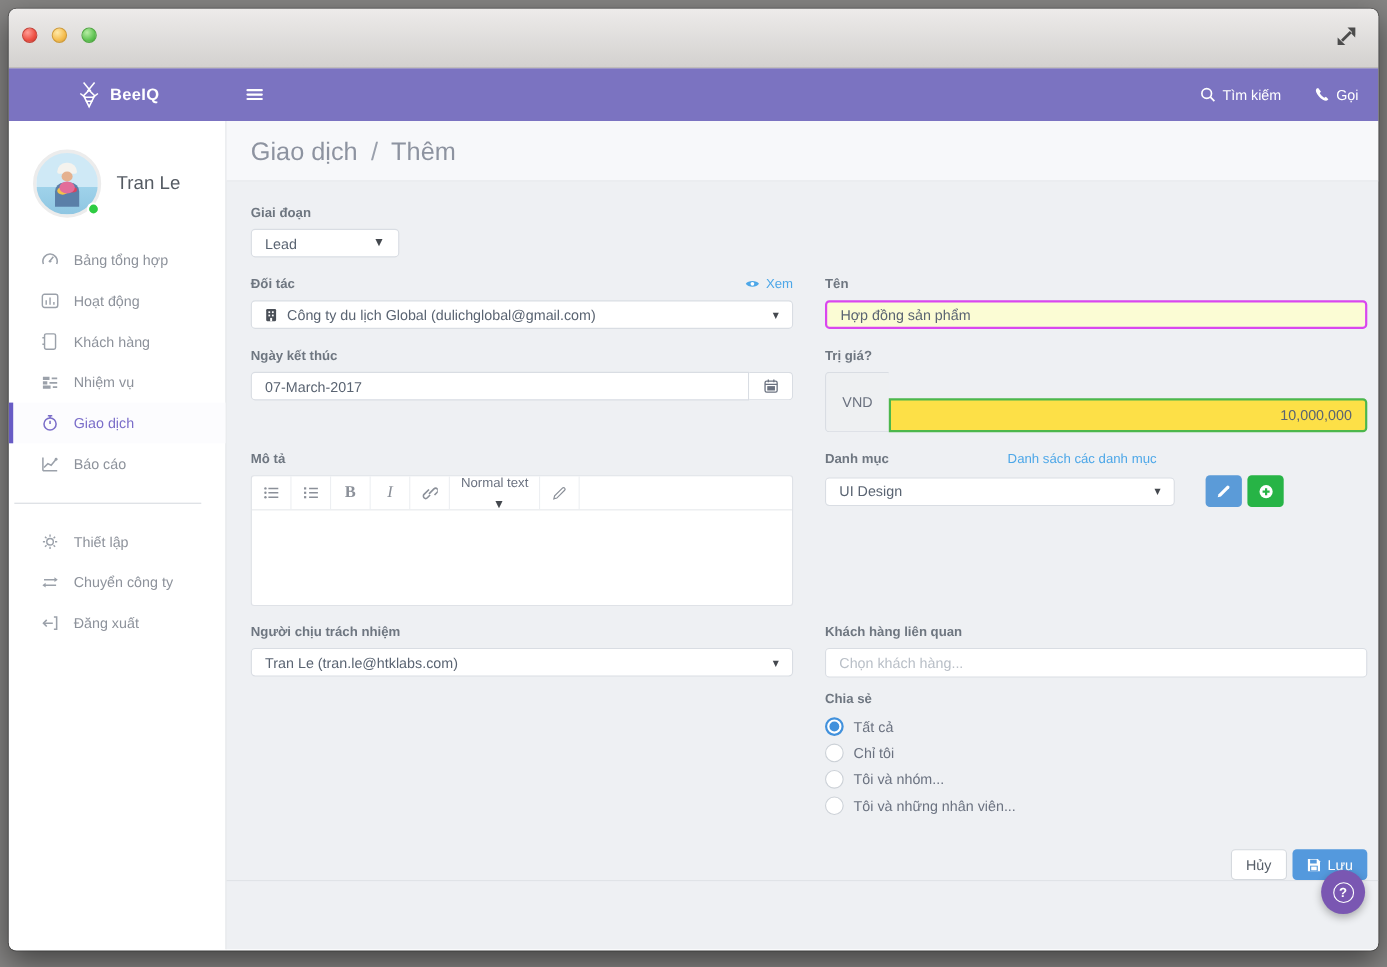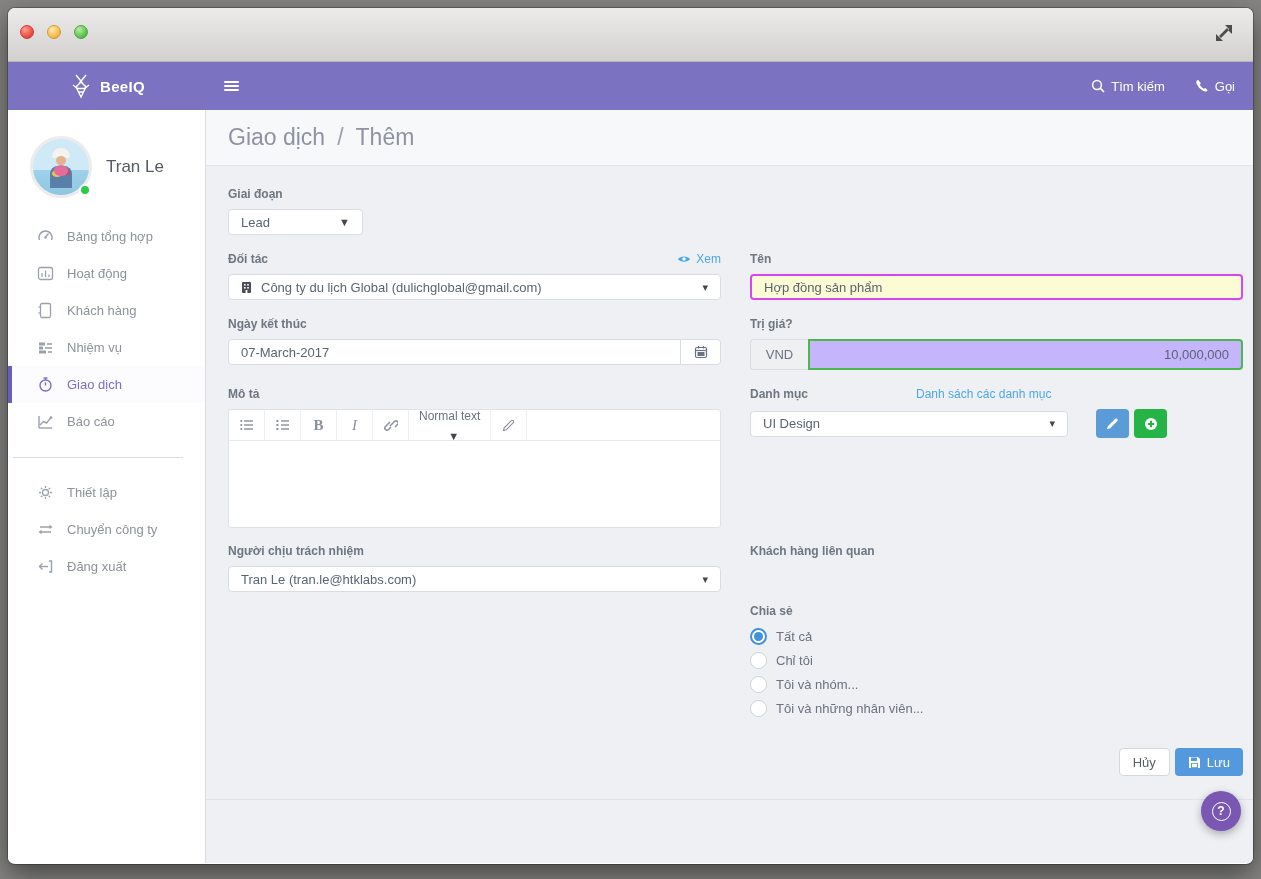--- a/index.html
+++ b/index.html
@@ -73,22 +73,22 @@
   .label-right { margin-left:auto; }
   .sel-left { display:flex; align-items:center; gap:9px; overflow:hidden; white-space:nowrap; }
 
   .input-yellow { background:#fbfcd4; border:2px solid #d946ef; }
   .group { display:flex; }
   .group .control { border-radius:4px 0 0 4px; flex:1; }
   .addon-right { width:40px; border:1px solid #d9dde3; border-left:none; border-radius:0 4px 4px 0;
     background:#fff; display:flex; align-items:center; justify-content:center; }
   .addon-left { width:58px; border:1px solid #d9dde3; border-right:none; border-radius:4px 0 0 4px;
     background:#eef0f2; display:flex; align-items:center; justify-content:center; font-size:13px; color:#6b7280; }
-  .input-green { border:2px solid #4cb74c; border-radius:0 4px 4px 0; flex:1; height:31px; background:#c4b5fd;
-    display:flex; align-items:center; justify-content:flex-end; padding:0 12px; font-size:13px; color:#5a6472; }
+  .input-green { border:2px solid #4cb74c; border-radius:0 4px 4px 0; flex:1; height:31px; background:#fde047;
+    display:flex; align-items:center; justify-content:flex-end; padding:0 12px; font-size:13px; color:#5a6472;margin-top:24px; }
 
   
   .editor { border:1px solid #dfe2e7; border-radius:3px; background:#fff; }
   .ed-toolbar { height:31px; display:flex; align-items:stretch; border-bottom:1px solid #e6e9ec; }
   .ed-btn { min-width:36px; display:flex; align-items:center; justify-content:center;
     border-right:1px solid #edeff2; color:#8b9099; cursor:pointer; font-size:14px; }
   .ed-btn.bold { font-family:"Liberation Serif", serif; font-weight:700; font-size:15px; }
   .ed-btn.italic { font-family:"Liberation Serif", serif; font-style:italic; font-size:15px; }
   .ed-format { padding:0 10px; gap:7px; font-size:12px; color:#6b7280; display:flex; align-items:center;flex-direction:column; }
   .ed-body { height:86px; }
@@ -499,20 +499,23 @@
         <div class="frow" style="margin-bottom:12px;">
           <div class="col">
             <div class="flabel">Người chịu trách nhiệm</div>
             <div class="control select">
               <span>Tran Le (tran.le@htklabs.com)</span>
               <span class="caret">▾</span>
             </div>
           </div>
           <div class="col">
             <div class="flabel">Khách hàng liên quan</div>
+            <div class="control placeholder-input">
+              <span>Chọn khách hàng...</span>
+            </div>
           </div>
         </div>
 
         <div class="frow" style="margin-bottom:0;">
           <div class="col"></div>
           <div class="col">
             <div class="flabel" style="margin-bottom:10px;">Chia sẻ</div>
             <div class="radio-row">
               <span class="radio checked"></span>
               <span class="radio-label">Tất cả</span>

